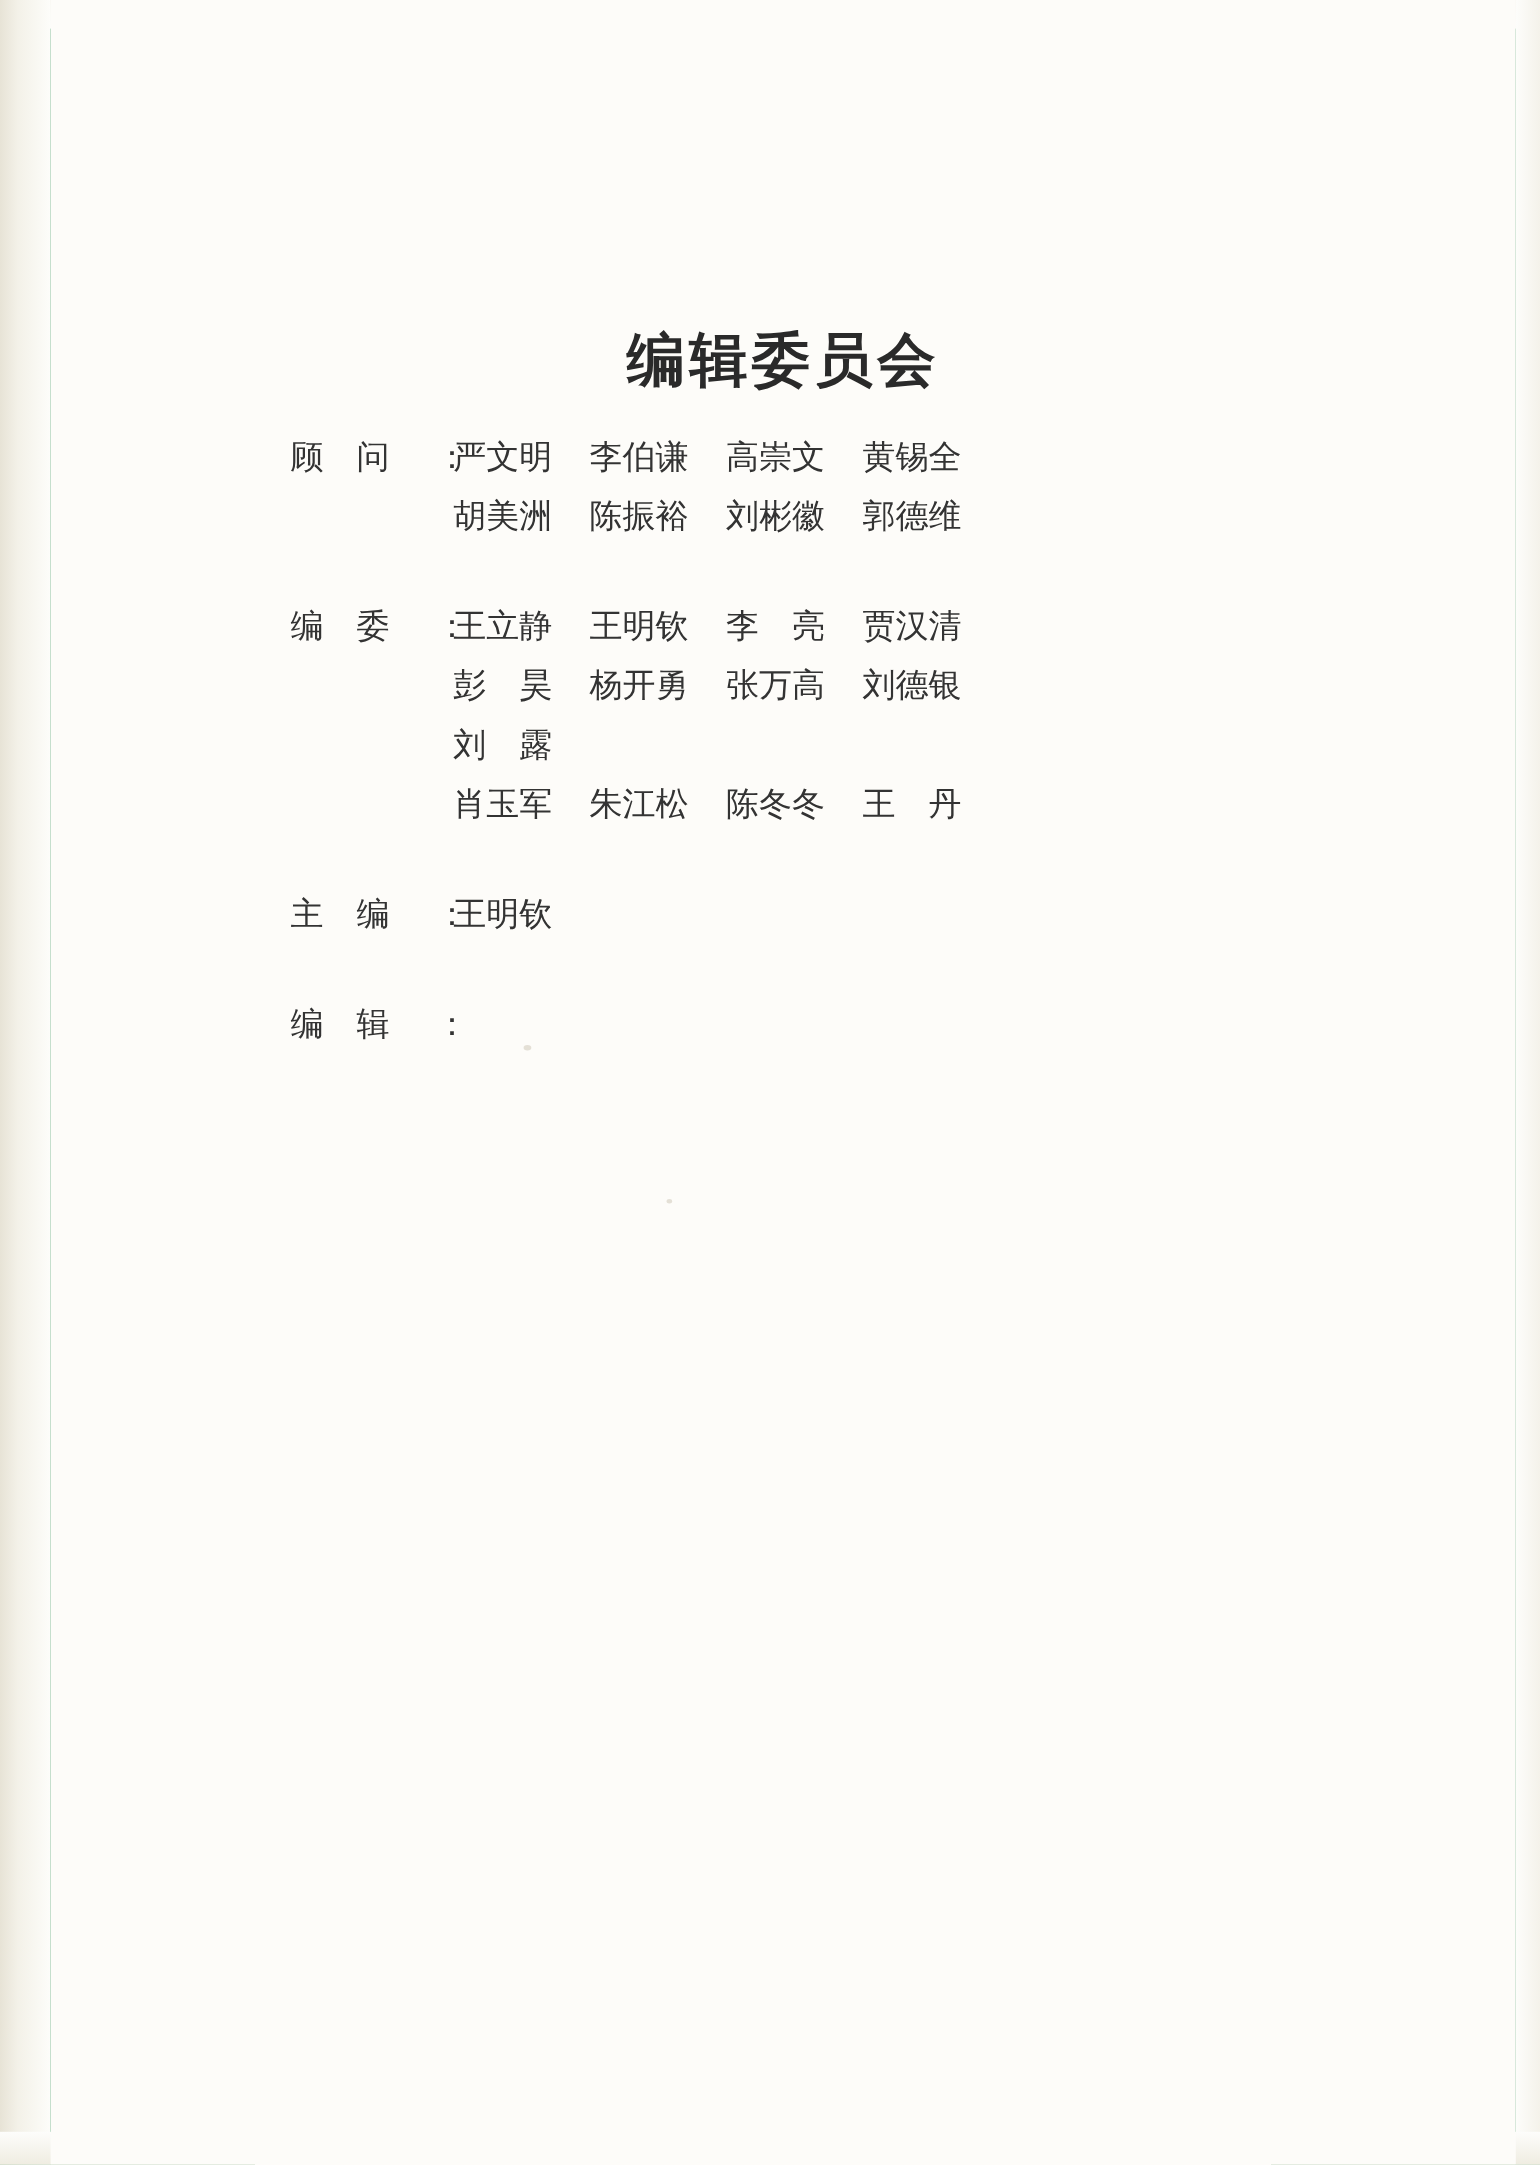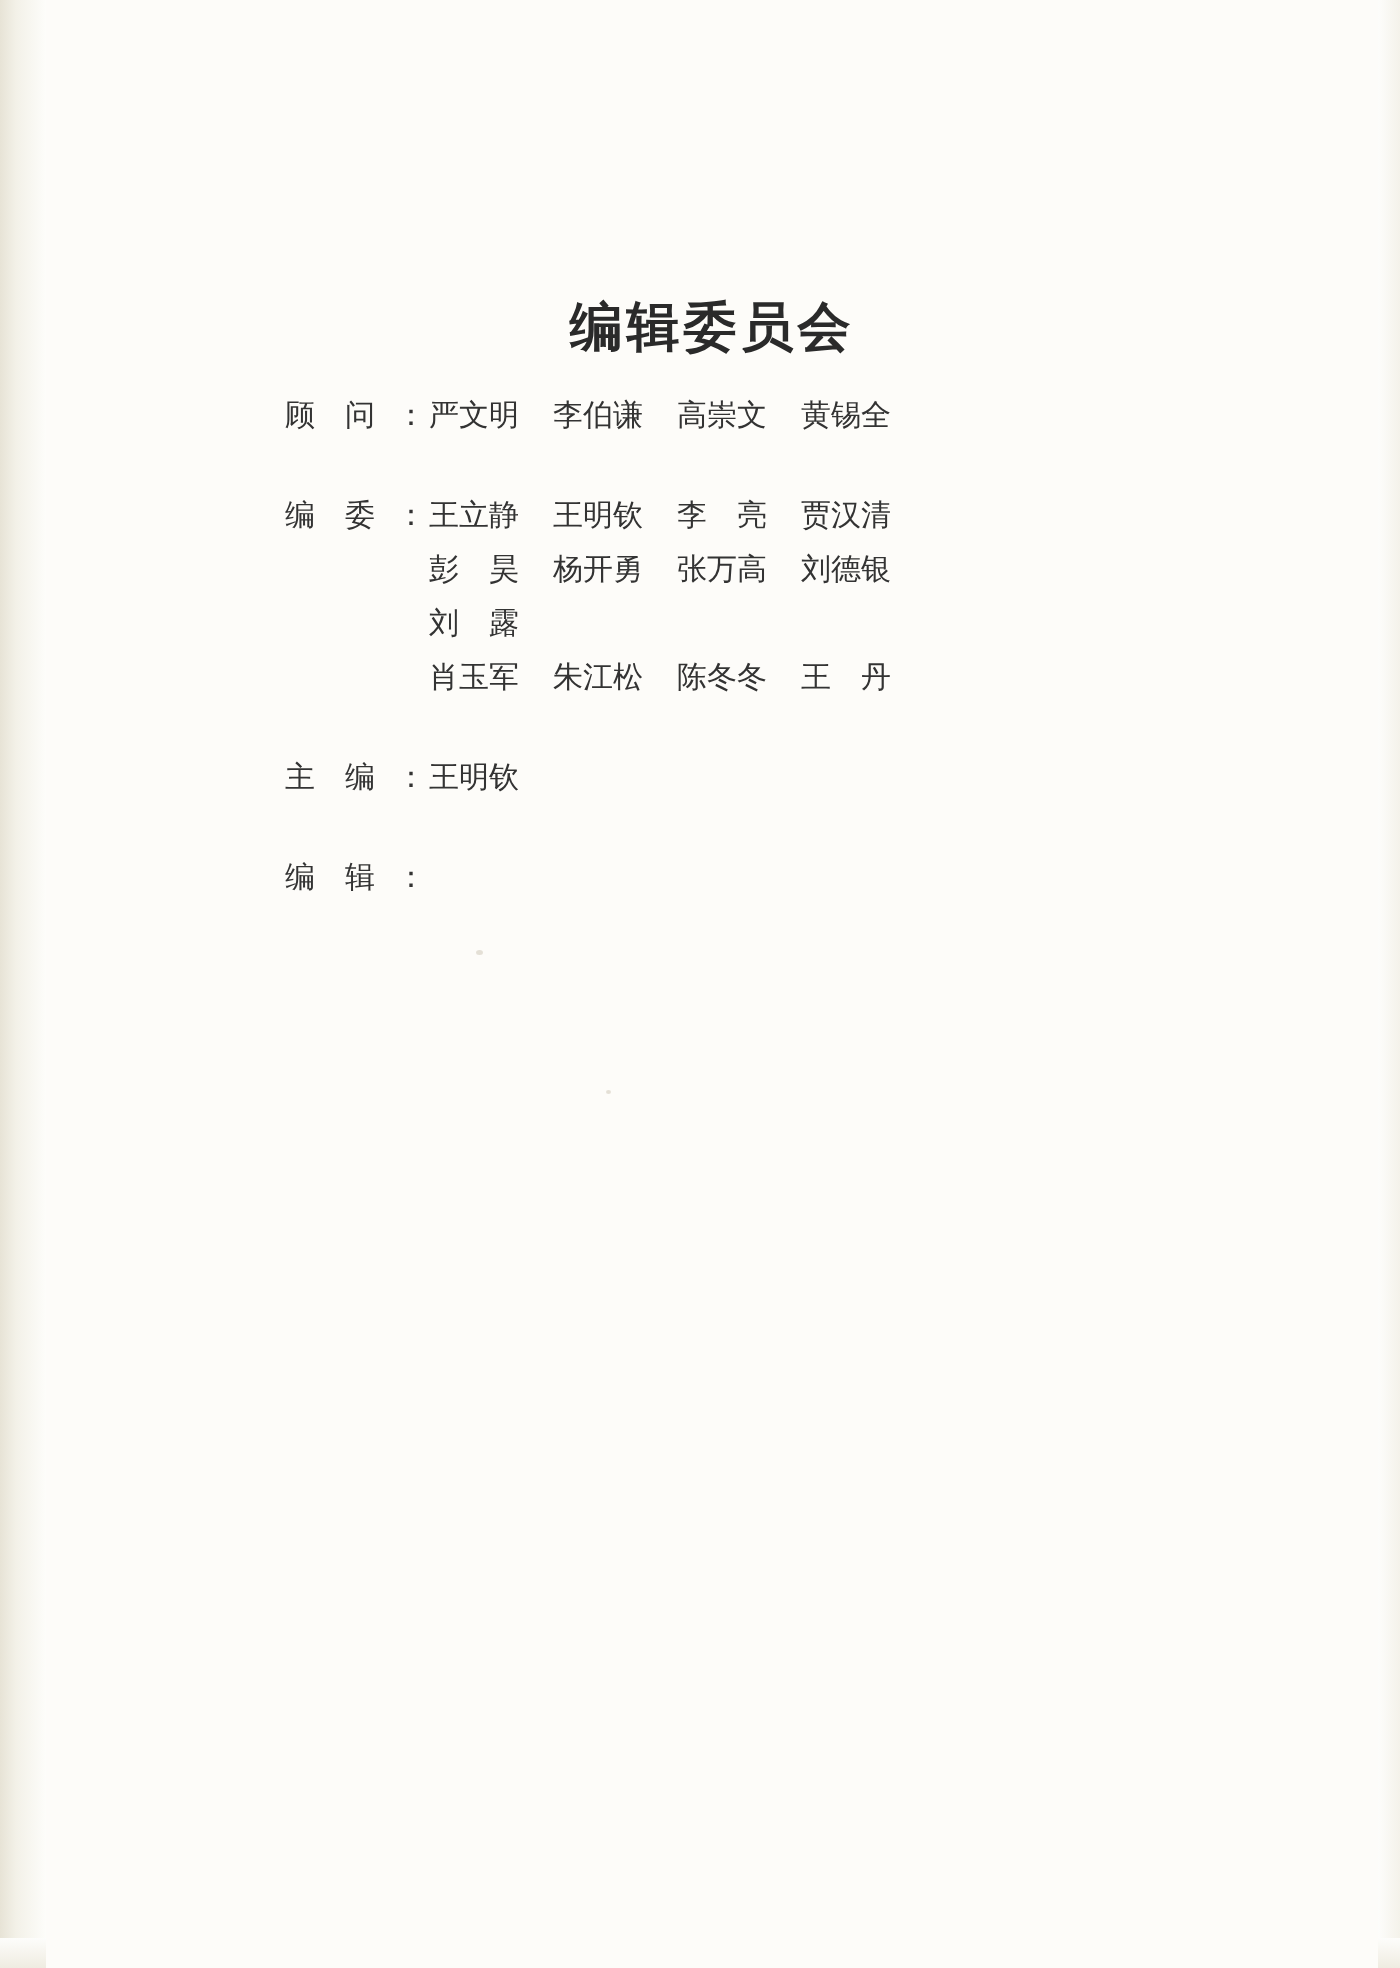--- a/index.html
+++ b/index.html
@@ -79,21 +79,20 @@
     width: 1000px;
     color: #3a3a3a;
   }
   .credit-block {
     margin-bottom: 46px;
   }
   .credit-row {
     display: flex;
     align-items: baseline;
     height: 54px;
-    text-align: center;
   }
   .credit-label {
     width: 132px;
     flex: 0 0 132px;
     font-size: 30px;
     letter-spacing: 0;
     color: #333333;
     white-space: pre;
   }
   .credit-colon {
@@ -139,20 +138,30 @@
           <div class="credit-row">
             <div class="credit-label">顾　问</div>
             <div class="credit-colon">：</div>
             <div class="names">
               <div class="name-cell">严文明</div>
               <div class="name-cell">李伯谦</div>
               <div class="name-cell">高崇文</div>
               <div class="name-cell">黄锡全</div>
             </div>
           </div>
+          <div class="credit-row">
+            <div class="credit-label empty-label">顾　问</div>
+            <div class="credit-colon empty-label">：</div>
+            <div class="names">
+              <div class="name-cell">胡美洲</div>
+              <div class="name-cell">陈振裕</div>
+              <div class="name-cell">刘彬徽</div>
+              <div class="name-cell">郭德维</div>
+            </div>
+          </div>
         </div>
         <div class="credit-block">
           <div class="credit-row">
             <div class="credit-label">编　委</div>
             <div class="credit-colon">：</div>
             <div class="names">
               <div class="name-cell">王立静</div>
               <div class="name-cell">王明钦</div>
               <div class="name-cell">李　亮</div>
               <div class="name-cell">贾汉清</div>

